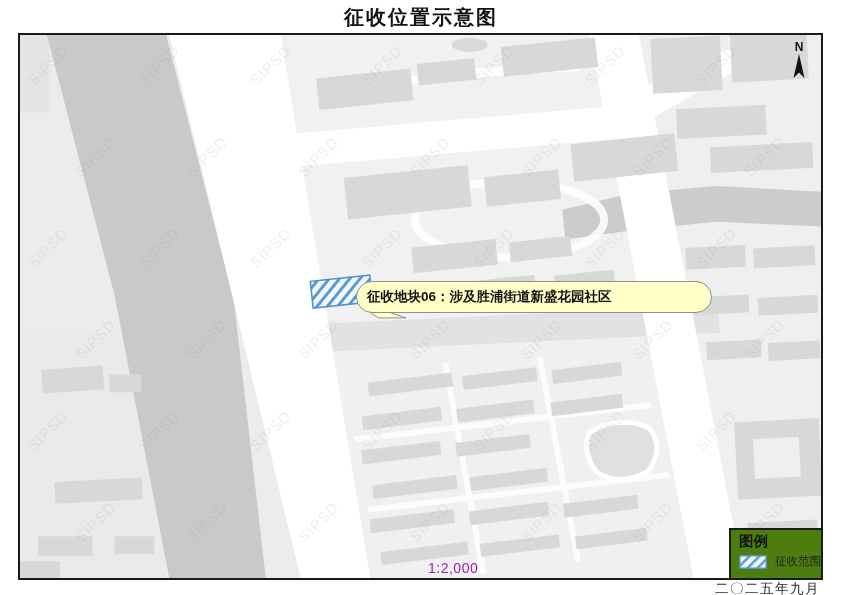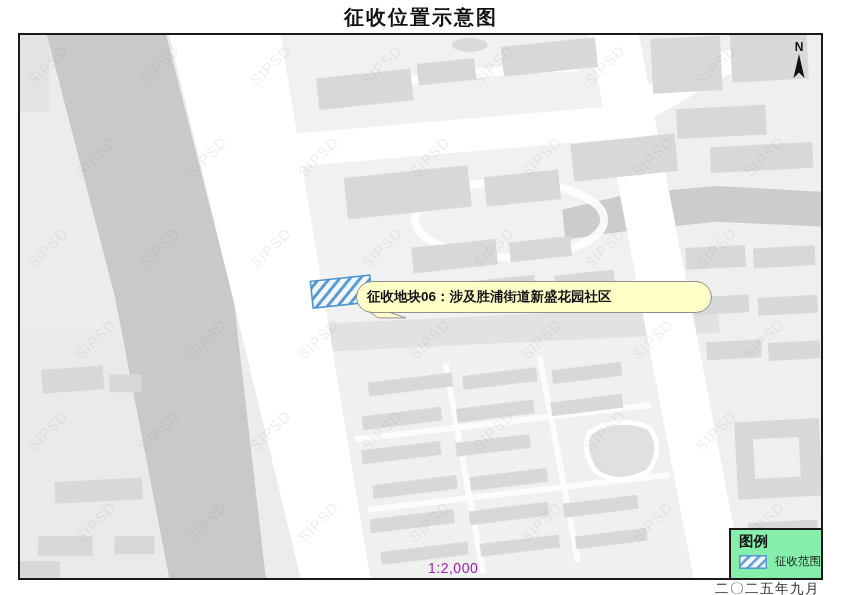--- a/index.html
+++ b/index.html
@@ -12,21 +12,21 @@
         border:2px solid #1a1a1a;box-sizing:border-box;background:#ececec;overflow:hidden;}
   .map-frame svg.basemap{position:absolute;left:0;top:0;}
   .wm{fill:#8a8a8a;opacity:0.13;font-size:15px;letter-spacing:1px;
         font-family:"Liberation Sans",sans-serif;}
   .callout{position:absolute;left:336px;top:246px;width:356px;box-sizing:border-box;
         padding:4px 10px 5px 10px;background:#FFFFC8;border:1px solid #8f8f8f;border-radius:20px;
         font-size:13.5px;font-weight:bold;line-height:21px;color:#111;white-space:nowrap;}
   .north{position:absolute;left:766px;top:6px;width:26px;text-align:center;color:#111;}
   .north .n-label{display:block;font-size:12px;font-weight:bold;line-height:12px;}
   .scale-text{position:absolute;left:408px;top:525px;font-size:14px;color:#a21caf;letter-spacing:.5px;}
-  .legend{position:absolute;right:0;bottom:0;width:92px;height:50px;background:#86efac;
+  .legend{position:absolute;right:0;bottom:0;width:92px;height:50px;background:#4d7c0f;
         border:2px solid #1a1a1a;border-right:none;border-bottom:none;box-sizing:border-box;
         padding:2px 0 0 8px;}
   .legend-title{font-family:"Liberation Serif",serif;font-weight:bold;font-size:14.5px;color:#111;}
   .legend-item{display:flex;align-items:center;margin-top:3px;}
   .legend-item .label{font-family:"Liberation Serif",serif;font-size:11.5px;color:#222;margin-left:8px;}
   .map-date{position:absolute;right:22px;top:580px;font-family:"Liberation Serif",serif;
         font-size:13.5px;color:#2b2b2b;letter-spacing:1.5px;}
 </style>
 </head>
 <body>

